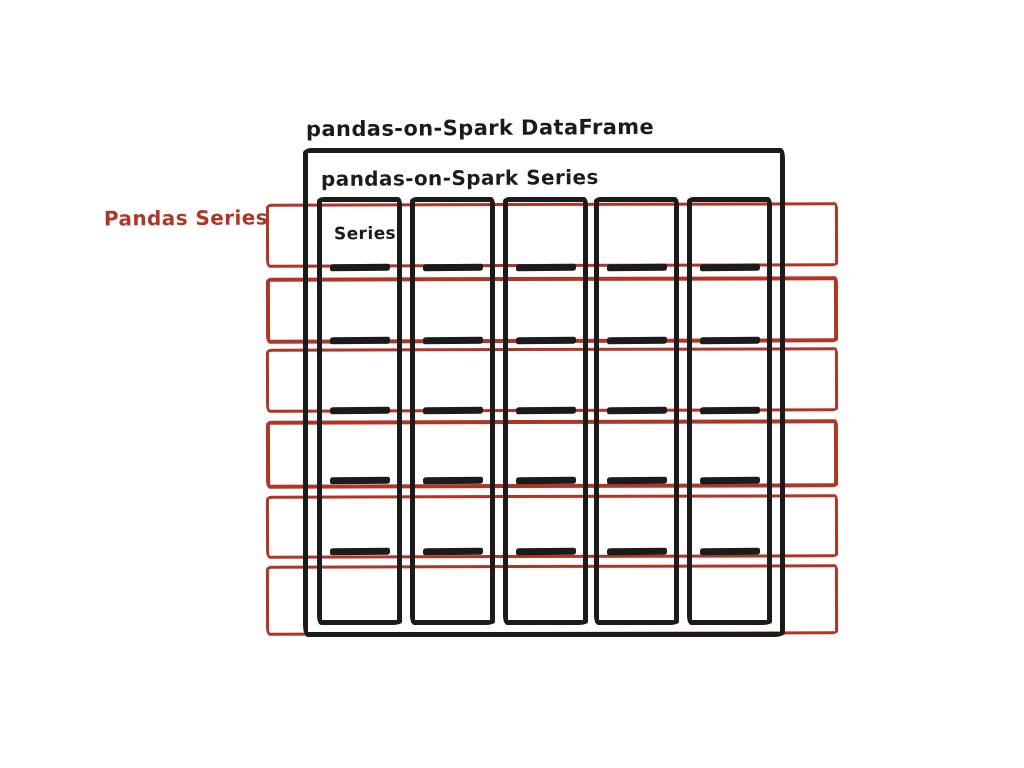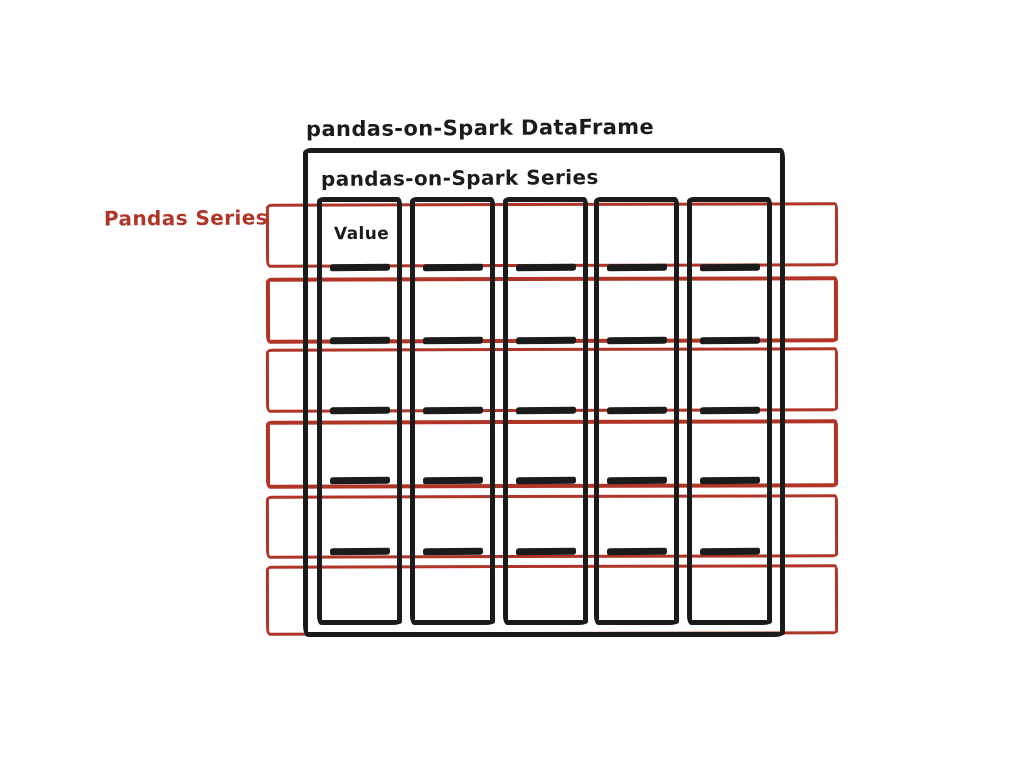--- a/index.html
+++ b/index.html
@@ -96,21 +96,21 @@
 <body>
 
 <div id="canvas">
 
   <div class="label text-layer" id="df-title">pandas-on-Spark DataFrame</div>
 
   <div class="label text-layer" id="series-title">pandas-on-Spark Series</div>
 
   <div class="label text-layer" id="pandas-series-label" style="color: rgb(176, 53, 39);">Pandas Series</div>
 
-  <div class="label text-layer" id="value-label">Value</div>
+  <div class="label text-layer" id="value-label">Series</div>
 
   <div id="df-frame" class="sketch" style="border-color: rgb(27, 27, 27);"></div>
 
   <div id="rows-layer">
       <div class="red-row" style="top: 203px; height: 64px; border-width: 3px; border-color: rgb(176, 53, 39);"></div>
       <div class="red-row" style="top: 277px; height: 66px; border-width: 4px; border-color: rgb(176, 53, 39);"></div>
       <div class="red-row" style="top: 348px; height: 64px; border-width: 3px; border-color: rgb(176, 53, 39);"></div>
       <div class="red-row" style="top: 420px; height: 68px; border-width: 4px; border-color: rgb(176, 53, 39);"></div>
       <div class="red-row" style="top: 495px; height: 63px; border-width: 3px; border-color: rgb(176, 53, 39);"></div>
       <div class="red-row" style="top: 565px; height: 70px; border-width: 3px; border-color: rgb(176, 53, 39);"></div>

